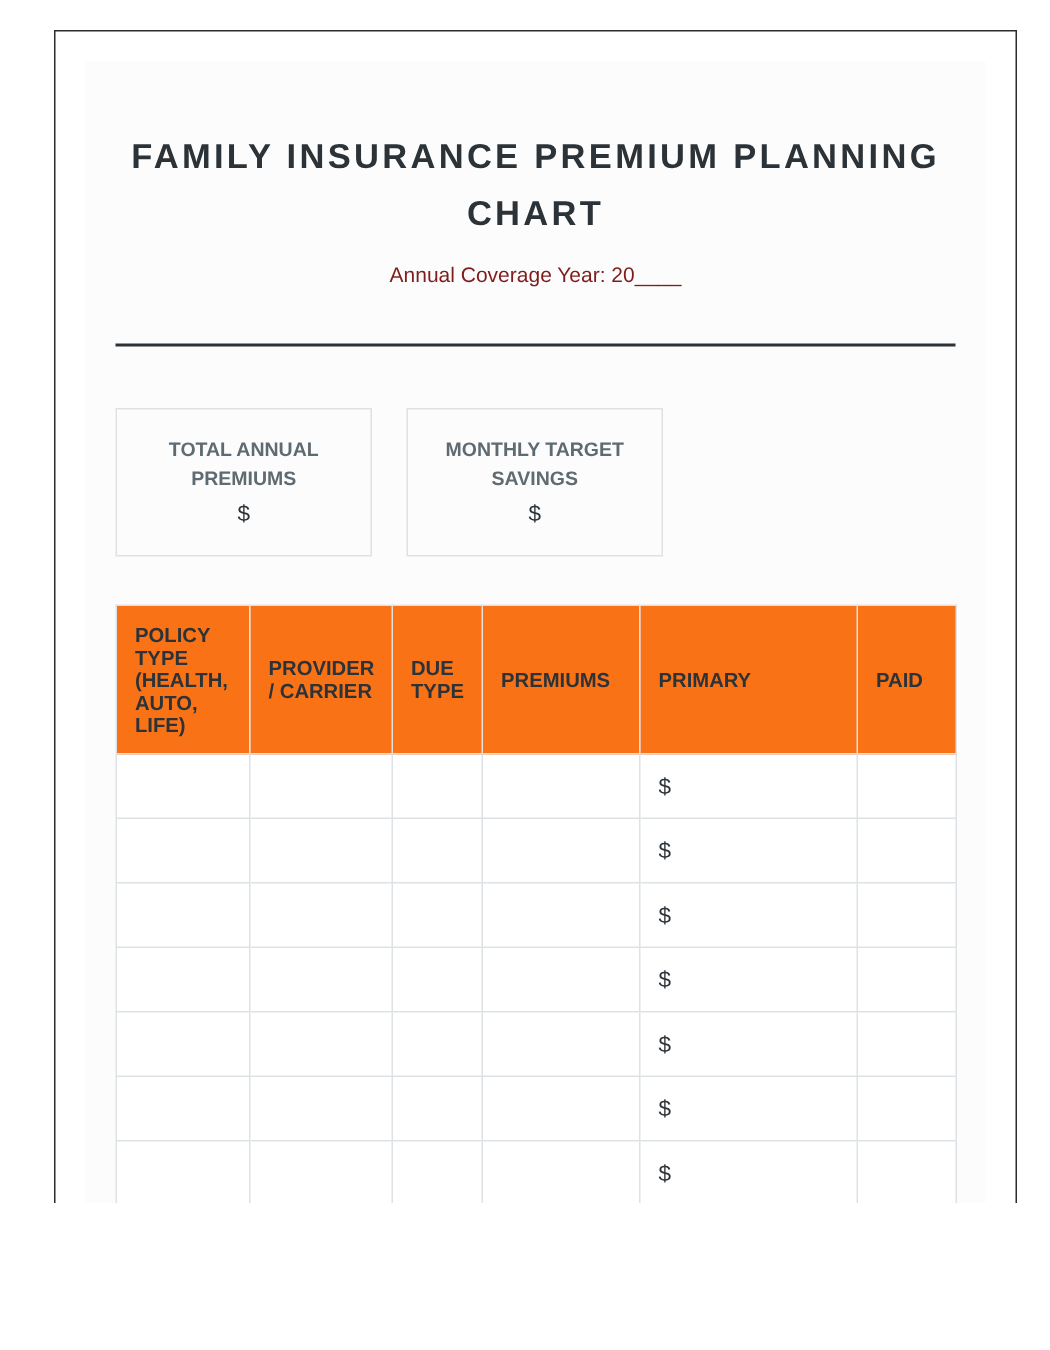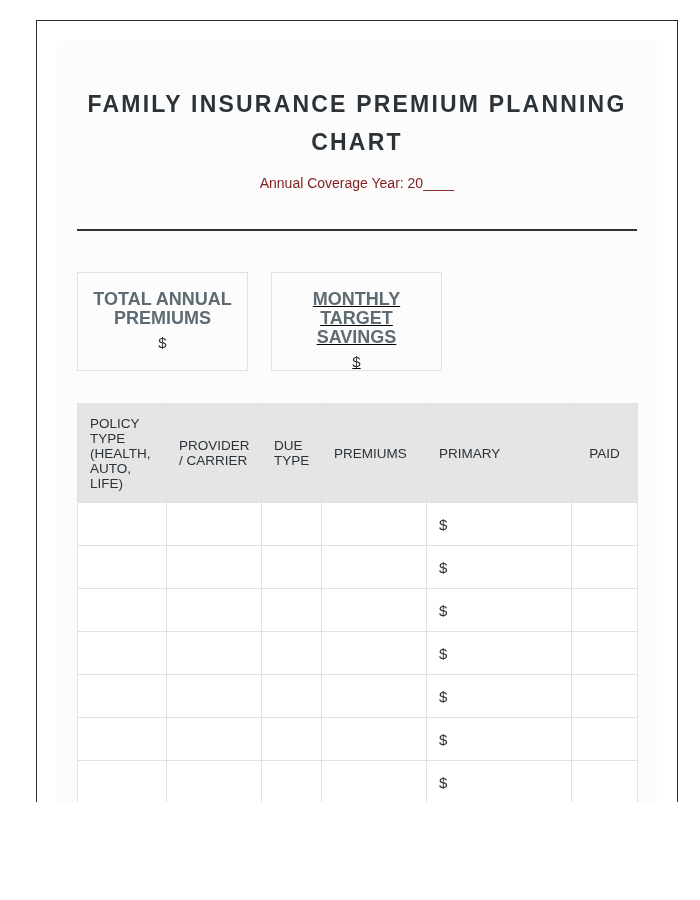--- a/index.html
+++ b/index.html
@@ -11,47 +11,47 @@
     .panel { position: absolute; left: 20px; top: 20px; width: 600px; height: 900px;
              background: #fcfcfc; }
     .title { position: absolute; left: 0; top: 44px; width: 600px; text-align: center;
              font-size: 23px; font-weight: bold; letter-spacing: 2.2px; line-height: 38px;
              color: #2c3338; margin: 0; }
     .subtitle { position: absolute; left: 0; top: 134px; width: 600px; text-align: center;
                 font-size: 14px; color: #7f1d1d; }
     .divider { position: absolute; left: 20px; top: 188px; width: 560px; height: 2px; background: #2c3338; }
     .card { position: absolute; top: 231px; width: 171px; height: 99px; border: 1px solid #dde2e5;
             background: #fcfcfc; box-sizing: border-box; text-align: center; }
-    .card-label { display: block; margin: 17px auto 0; width: 140px; font-size: 18px; font-weight: bold;
+    .card-label { display: block; margin: 17px auto 0; width: 140px; font-size: 13px; font-weight: bold;
                   color: #5f6b73; line-height: 19px; }
     .card-value { display: block; margin-top: 6px; font-size: 15px; color: #2c3338; }
     table.schedule { position: absolute; left: 20px; top: 362px; width: 560px; border-collapse: collapse;
                      table-layout: fixed; background: #ffffff; }
     table.schedule th, table.schedule td { border: 1px solid #dde2e5; }
-    table.schedule th { background: #e5e5e5; height: 98px; font-size: 13.5px; font-weight: normal;
+    table.schedule th { background: #f97316; height: 98px; font-size: 13.5px; font-weight: bold;
                         color: #2c3338; text-align: left; padding: 0 12px; line-height: 15px;
                         vertical-align: middle; }
-    table.schedule th.center { text-align: center; }
+    table.schedule th.center { text-align: left; }
     table.schedule td { height: 42px; font-size: 15px; color: #2c3338; padding: 0 12px; }
   </style>
 </head>
 <body>
 
 <div class="page-clip">
   <div class="outer">
     <div class="panel">
       <h1 class="title">FAMILY INSURANCE PREMIUM PLANNING CHART</h1>
       <div class="subtitle">Annual Coverage Year: 20____</div>
       <div class="divider"></div>
 
       <div class="card" style="left:20px;">
         <span class="card-label">TOTAL ANNUAL PREMIUMS</span>
         <span class="card-value">$</span>
       </div>
-      <div class="card" style="left:214px;text-decoration:underline;">
+      <div class="card" style="left:214px;">
         <span class="card-label">MONTHLY TARGET SAVINGS</span>
         <span class="card-value">$</span>
       </div>
 
       <table class="schedule">
         <colgroup>
           <col style="width:89px">
             <col style="width:95px">
             <col style="width:60px">
           <col style="width:105px">

